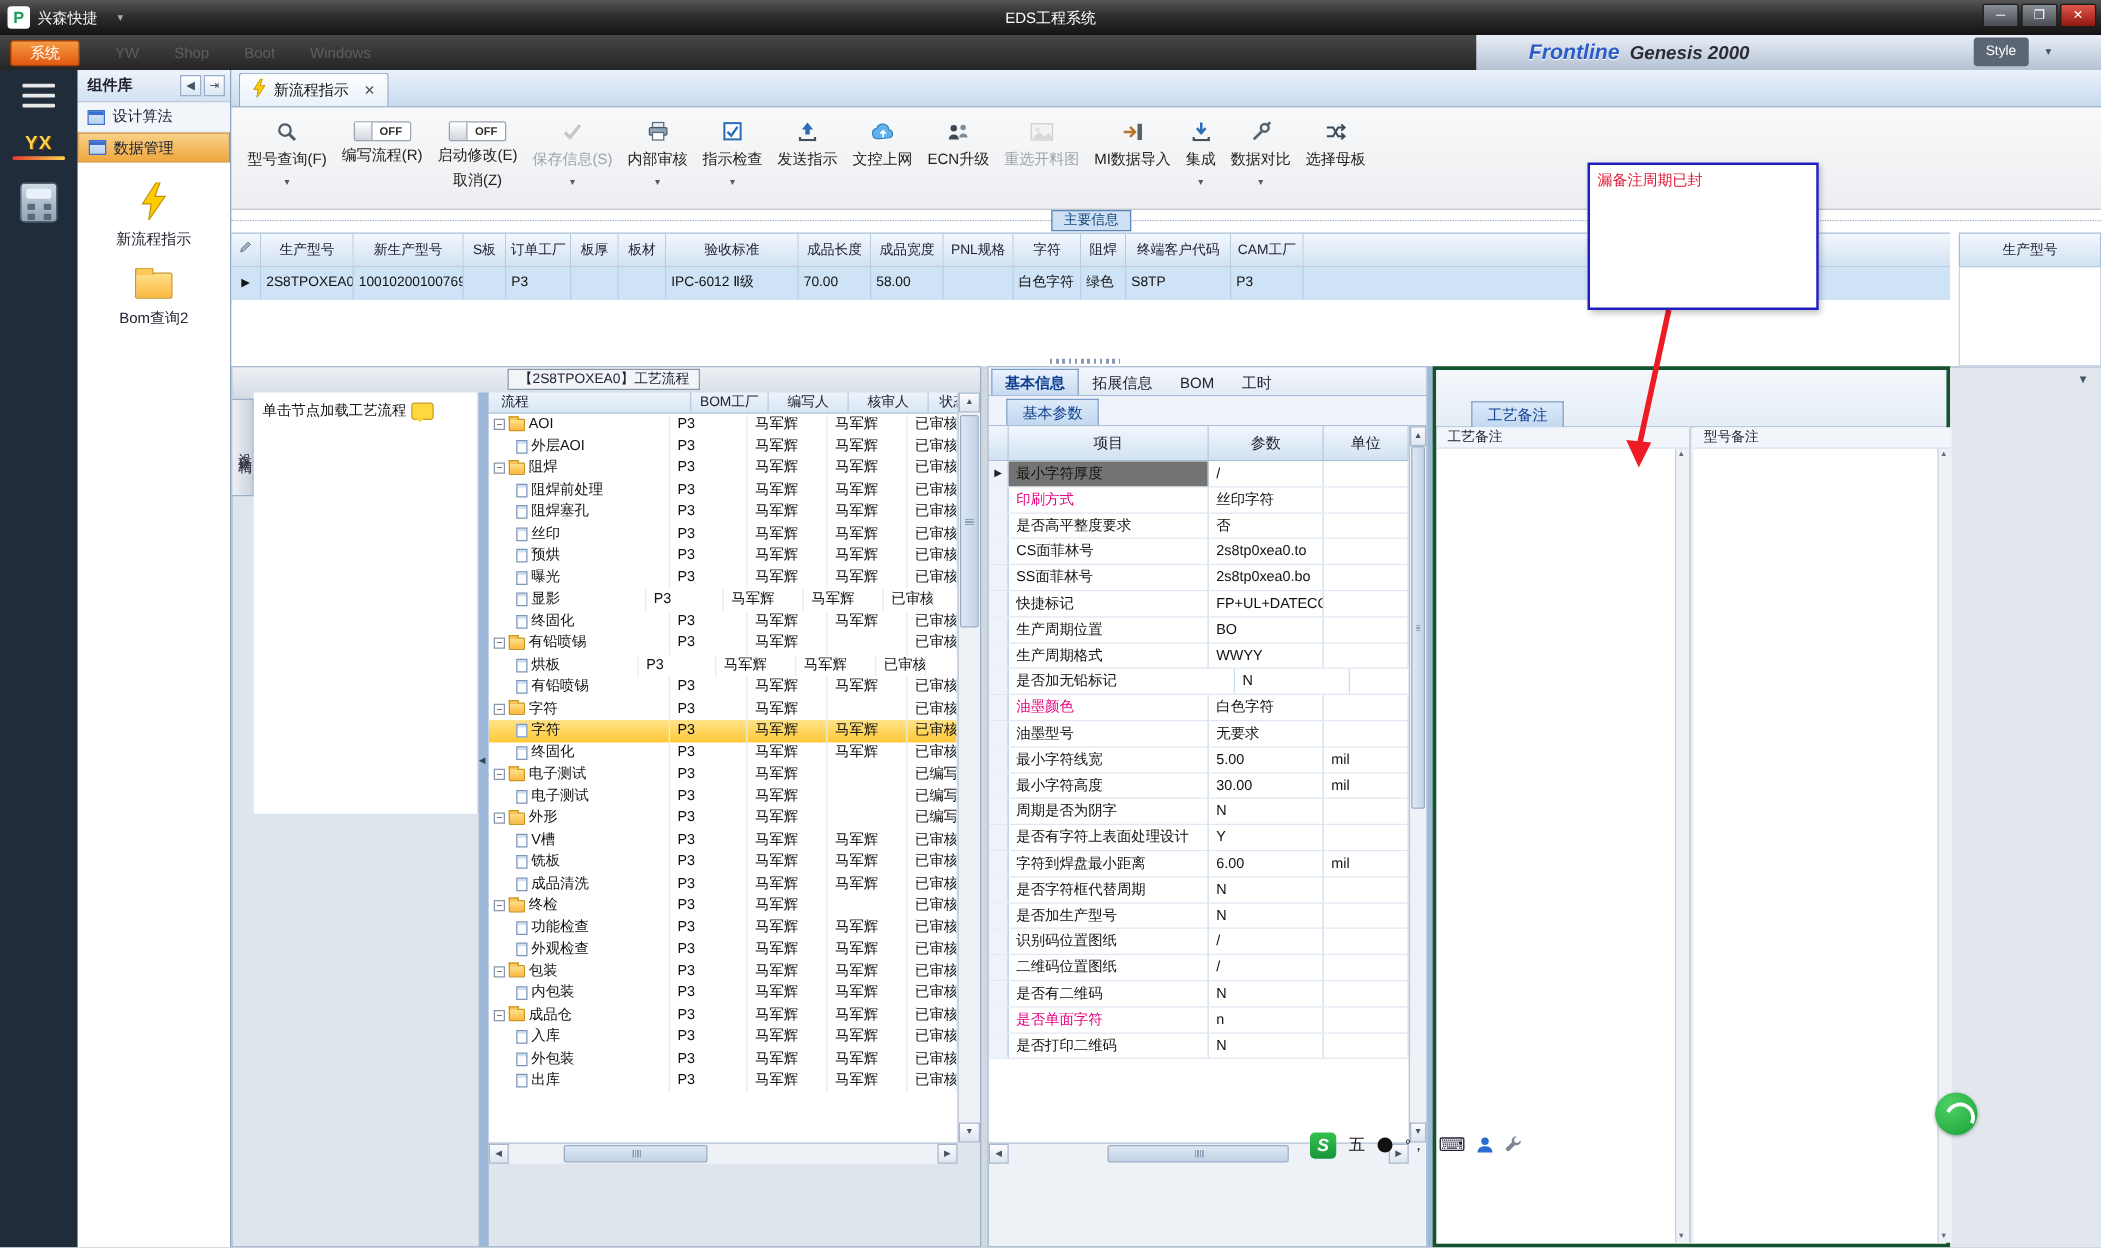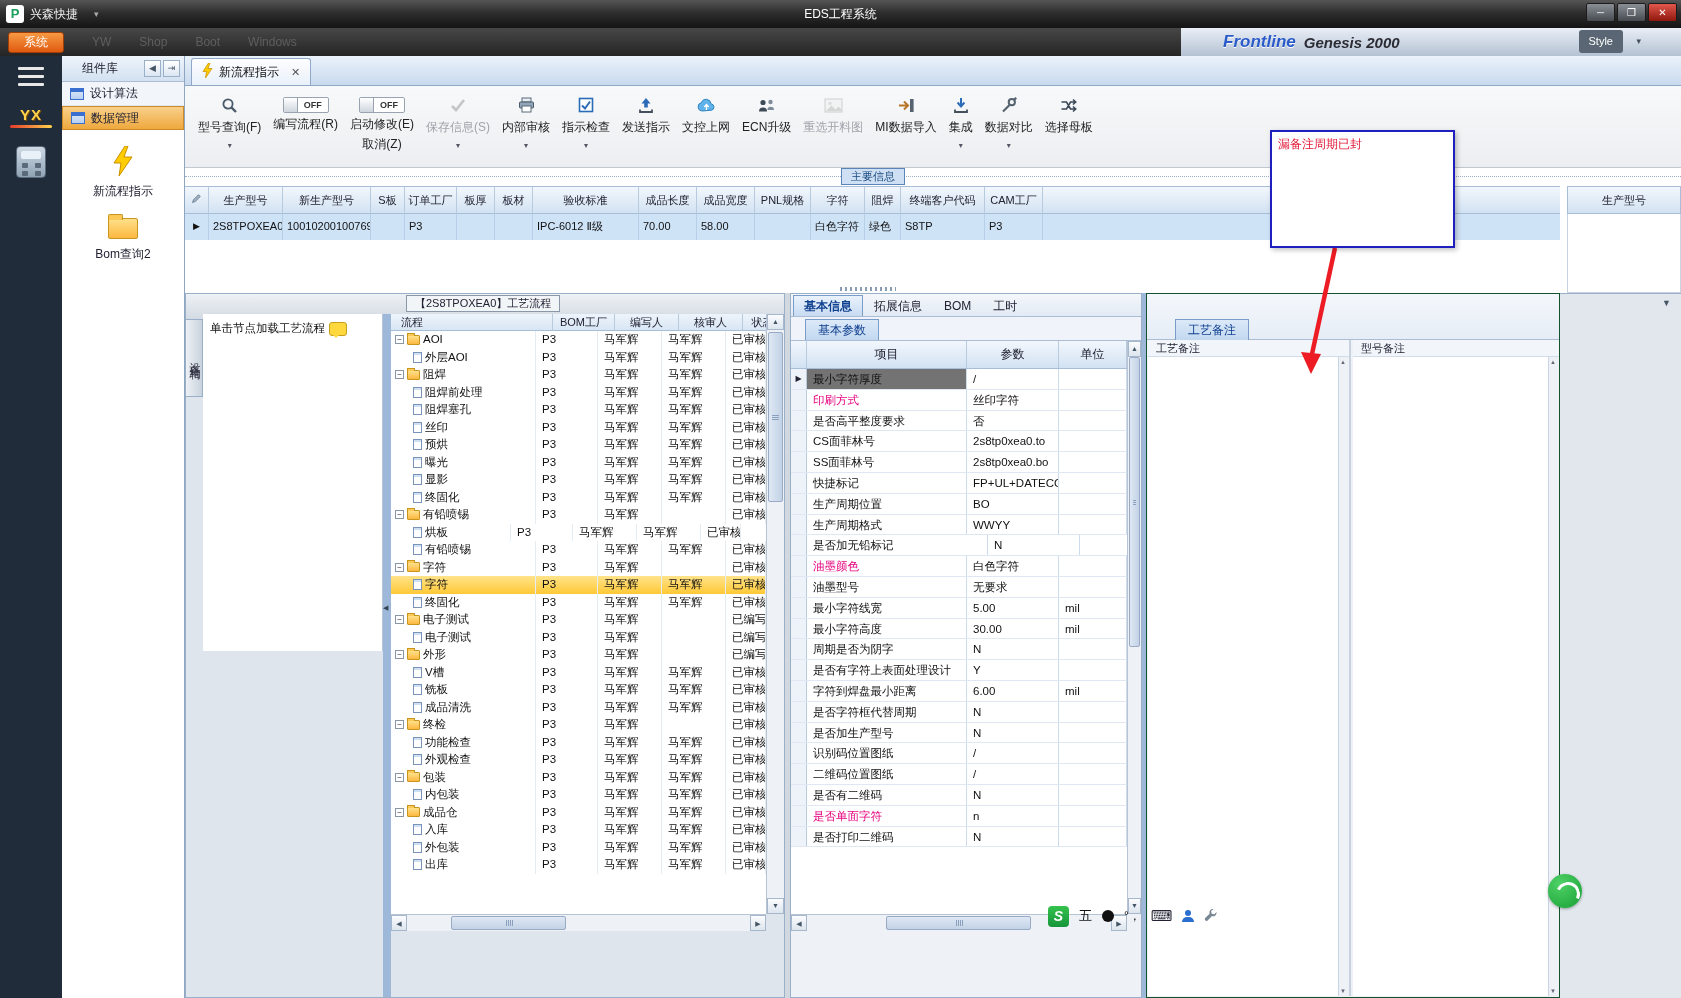--- a/index.html
+++ b/index.html
@@ -34,21 +34,21 @@
 .yx-logo{margin:20px auto 0;width:42px;text-align:center;}
 .yx-text{color:#ffd24d;font-weight:bold;font-size:15px;letter-spacing:1px;text-shadow:1px 1px 0 #7a4a00;}
 .yx-under{height:3px;background:linear-gradient(90deg,#e23b2e,#ffd24d);border-radius:2px;margin-top:2px;}
 .calc-icon{margin:18px auto 0;width:30px;height:32px;background:linear-gradient(#cfd9e4,#8fa3b5);border-radius:4px;border:1px solid #5a6a7a;position:relative;}
 .calc-icon:before{content:"";position:absolute;left:4px;top:4px;right:4px;height:8px;background:#e8f2f8;border-radius:2px;}
 .calc-icon:after{content:"";position:absolute;left:5px;top:16px;width:6px;height:5px;background:#5a6a7a;box-shadow:13px 0 #5a6a7a,0 8px #5a6a7a,13px 8px #5a6a7a;border-radius:1px;}
 
 
 .sidebar{position:absolute;left:62px;top:56px;bottom:0;width:123px;background:#fff;border-right:1px solid #8fa6c0;z-index:9;}
 .sb-header{height:26px;background:linear-gradient(#eef4fb,#d3e1f1);border-bottom:1px solid #aabdd4;display:flex;align-items:center;}
-.sb-title{margin-left:20px;color:#223;}
+.sb-title{margin-left:8px;color:#223;font-weight:bold;}
 .sb-hbtns{margin-left:auto;display:flex;gap:2px;margin-right:4px;}
 .sb-hbtn{width:17px;height:17px;border:1px solid #9ab0c8;background:linear-gradient(#fff,#dce6f2);font-size:9px;text-align:center;line-height:15px;color:#456;}
 .sb-group{height:24px;display:flex;align-items:center;background:#f2f6fb;border-bottom:1px solid #e0e8f2;color:#223;}
 .sb-group.active{background:linear-gradient(#f8d08a,var(--sidebar-selected,#efa83e));border:1px solid #cf8a28;}
 .sb-gicon{width:14px;height:12px;border:1px solid #3a6fd0;background:linear-gradient(#dce8fa,#b8d0f0);margin:0 6px 0 8px;position:relative;flex:none;}
 .sb-gicon:before{content:"";position:absolute;left:0;top:0;right:0;height:3px;background:#3a6fd0;}
 .sb-tools{padding-top:16px;text-align:center;}
 .sb-tool{margin-bottom:18px;}
 .sb-tool .lbl{display:block;margin-top:4px;color:#223;}
 .ico-folder-big{display:inline-block;width:30px;height:21px;background:linear-gradient(#ffe08a,#fcb840);border:1px solid #c8961e;border-radius:2px;position:relative;}
@@ -134,21 +134,21 @@
 .param-header{position:absolute;left:0;top:47px;width:336px;height:28px;display:flex;background:linear-gradient(#f2f7fd,#d2e2f2);border-bottom:1px solid #a8bed8;}
 .qhead{color:#223;text-align:center;line-height:27px;border-right:1px solid #b8cade;flex:none;}
 .param-body{position:absolute;left:0;top:75px;width:336px;height:545px;background:#fff;overflow:hidden;}
 .qrow{display:flex;height:20.8px;border-bottom:1px solid #dfe8f2;}
 .qc{overflow:hidden;white-space:nowrap;border-right:1px solid #cddcec;font-size:11.5px;line-height:20px;padding-left:6px;flex:none;}
 .qc.qgut{background:#eef3fa;border-right:1px solid #b8cade;padding-left:0;text-align:center;font-size:8px;color:#223;}
 .qrow.qsel .qitem{background:#737373;}
 .qitem.pink{color:var(--pink,#e6007e);}
 
 
-.notes{position:absolute;left:1146px;top:293px;width:414px;bottom:0;background:#eef1f6;border:1px solid #14532d;z-index:7;}
+.notes{position:absolute;left:1146px;top:293px;width:414px;bottom:0;background:#eef1f6;border:3px solid #14532d;z-index:7;}
 .notes-tabrow{height:46px;position:relative;border-bottom:1px solid #aabdd4;background:linear-gradient(#f4f7fb,#e6edf6);}
 .notes-tab{position:absolute;left:28px;bottom:-1px;height:21px;padding:0 12px;background:linear-gradient(#dce9f8,#c2d8f0);border:1px solid #7a9cc8;border-bottom:none;line-height:20px;color:#0f3f8f;}
 .note-col{position:absolute;top:46px;bottom:1px;background:#fff;}
 .note-col.left{left:1px;width:203px;border-right:2px solid #c8d2de;}
 .note-col.right{left:206px;width:206px;}
 .note-head{height:17px;background:#f2f6fb;border-bottom:1px solid #d0dcea;font-size:11px;color:#223;padding-left:8px;line-height:16px;}
 .note-body{position:absolute;top:17px;left:0;right:11px;bottom:0;background:#fff;}
 .mini-scroll{position:absolute;top:17px;right:0;width:11px;bottom:0;background:#eef1f6;border-left:1px solid #c8d4e4;}
 .mini-scroll:before{content:"▲";position:absolute;top:2px;left:1px;font-size:6px;color:#667;}
 .mini-scroll:after{content:"▼";position:absolute;bottom:2px;left:1px;font-size:6px;color:#667;}
@@ -555,21 +555,21 @@
             <span class="indent" style="width: 22px;"></span>
             <span class="ico-doc"></span>
             <span>曝光</span>
           </div>
           <div class="pc" style="width: 62px;">P3</div>
           <div class="pc" style="width: 64px;">马军辉</div>
           <div class="pc" style="width: 64px;">马军辉</div>
           <div class="pc" style="width: 40px;">已审核</div>
         </div>
         <div class="prow">
-          <div class="pc pname" style="width: 145px;">
+          <div class="pc pname" style="width: 126px;">
             <span class="indent" style="width: 22px;"></span>
             <span class="ico-doc"></span>
             <span>显影</span>
           </div>
           <div class="pc" style="width: 62px;">P3</div>
           <div class="pc" style="width: 64px;">马军辉</div>
           <div class="pc" style="width: 64px;">马军辉</div>
           <div class="pc" style="width: 40px;">已审核</div>
         </div>
         <div class="prow">

